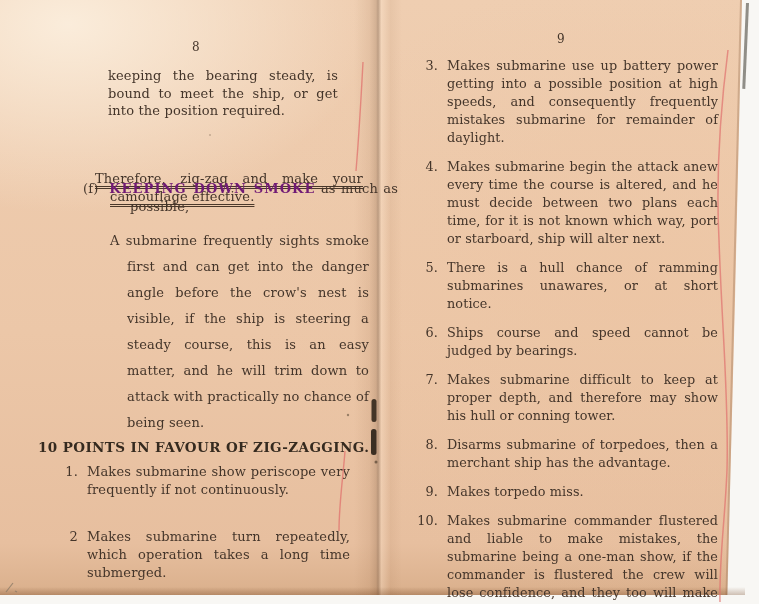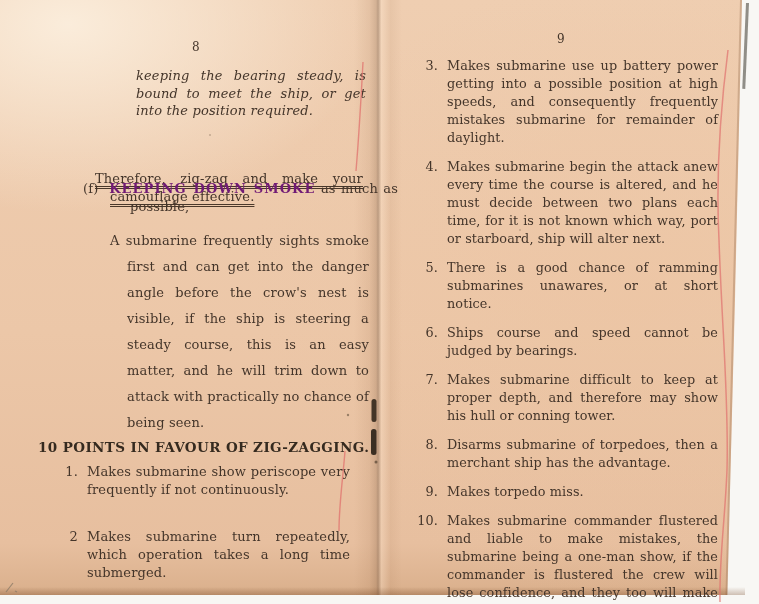--- a/index.html
+++ b/index.html
@@ -64,21 +64,21 @@
   <div class="paper"></div>
   <div class="gutter"></div>
   <div class="right-edge"></div>
   <div class="edge-line"></div>
   <div class="sliver"></div>
   <div class="bottom-shadow"></div>
   <div class="bottom-white"></div>
 
   <div class="pagenum" style="left:192px;top:40px;">8</div>
 
-  <div class="blk" style="left:136px;top:67px;width:230px;font-style:italic;">keeping the bearing steady, is bound to meet the ship, or get into the position required.</div>
+  <div class="blk" style="left:108px;top:67px;width:230px;">keeping the bearing steady, is bound to meet the ship, or get into the position required.</div>
 
   <div class="blk hang15" style="left:95px;top:126px;width:253px;"><span class="underl">Therefore, zig-zag and make your camouflage effective.</span></div>
 
   <div class="blk hang47" style="left:83px;top:180px;width:268px;"><span>(f)</span>&nbsp;&nbsp;<span class="bold-title">KEEPING DOWN SMOKE</span><span> as much as possible,</span></div>
 
   <div class="blk hang17" style="left:110px;top:228px;width:242px;line-height:26px;">A submarine frequently sights smoke first and can get into the danger angle before the crow's nest is visible, if the ship is steering a steady course, this is an easy matter, and he will trim down to attack with practically no chance of being seen.</div>
 
 
   <div class="blk heading" style="left:38px;top:439px;width:315px;">10 POINTS IN FAVOUR OF ZIG-ZAGGING.</div>
 
@@ -104,21 +104,21 @@
         <span class="txt">Makes submarine use up battery power getting into a possible position at high speeds, and consequently frequently mistakes submarine for remainder of daylight.</span>
       </div>
 
       <div class="item">
         <span class="num">4.</span>
         <span class="txt">Makes submarine begin the attack anew every time the course is altered, and he must decide between two plans each time, for it is not known which way, port or starboard, ship will alter next.</span>
       </div>
 
       <div class="item">
         <span class="num">5.</span>
-        <span class="txt">There is a good chance of ramming submarines unawares, or at short notice.</span>
+        <span class="txt">There is a hull chance of ramming submarines unawares, or at short notice.</span>
       </div>
 
       <div class="item">
         <span class="num">6.</span>
         <span class="txt">Ships course and speed cannot be judged by bearings.</span>
       </div>
 
       <div class="item">
         <span class="num">7.</span>
         <span class="txt">Makes submarine difficult to keep at proper depth, and therefore may show his hull or conning tower.</span>

